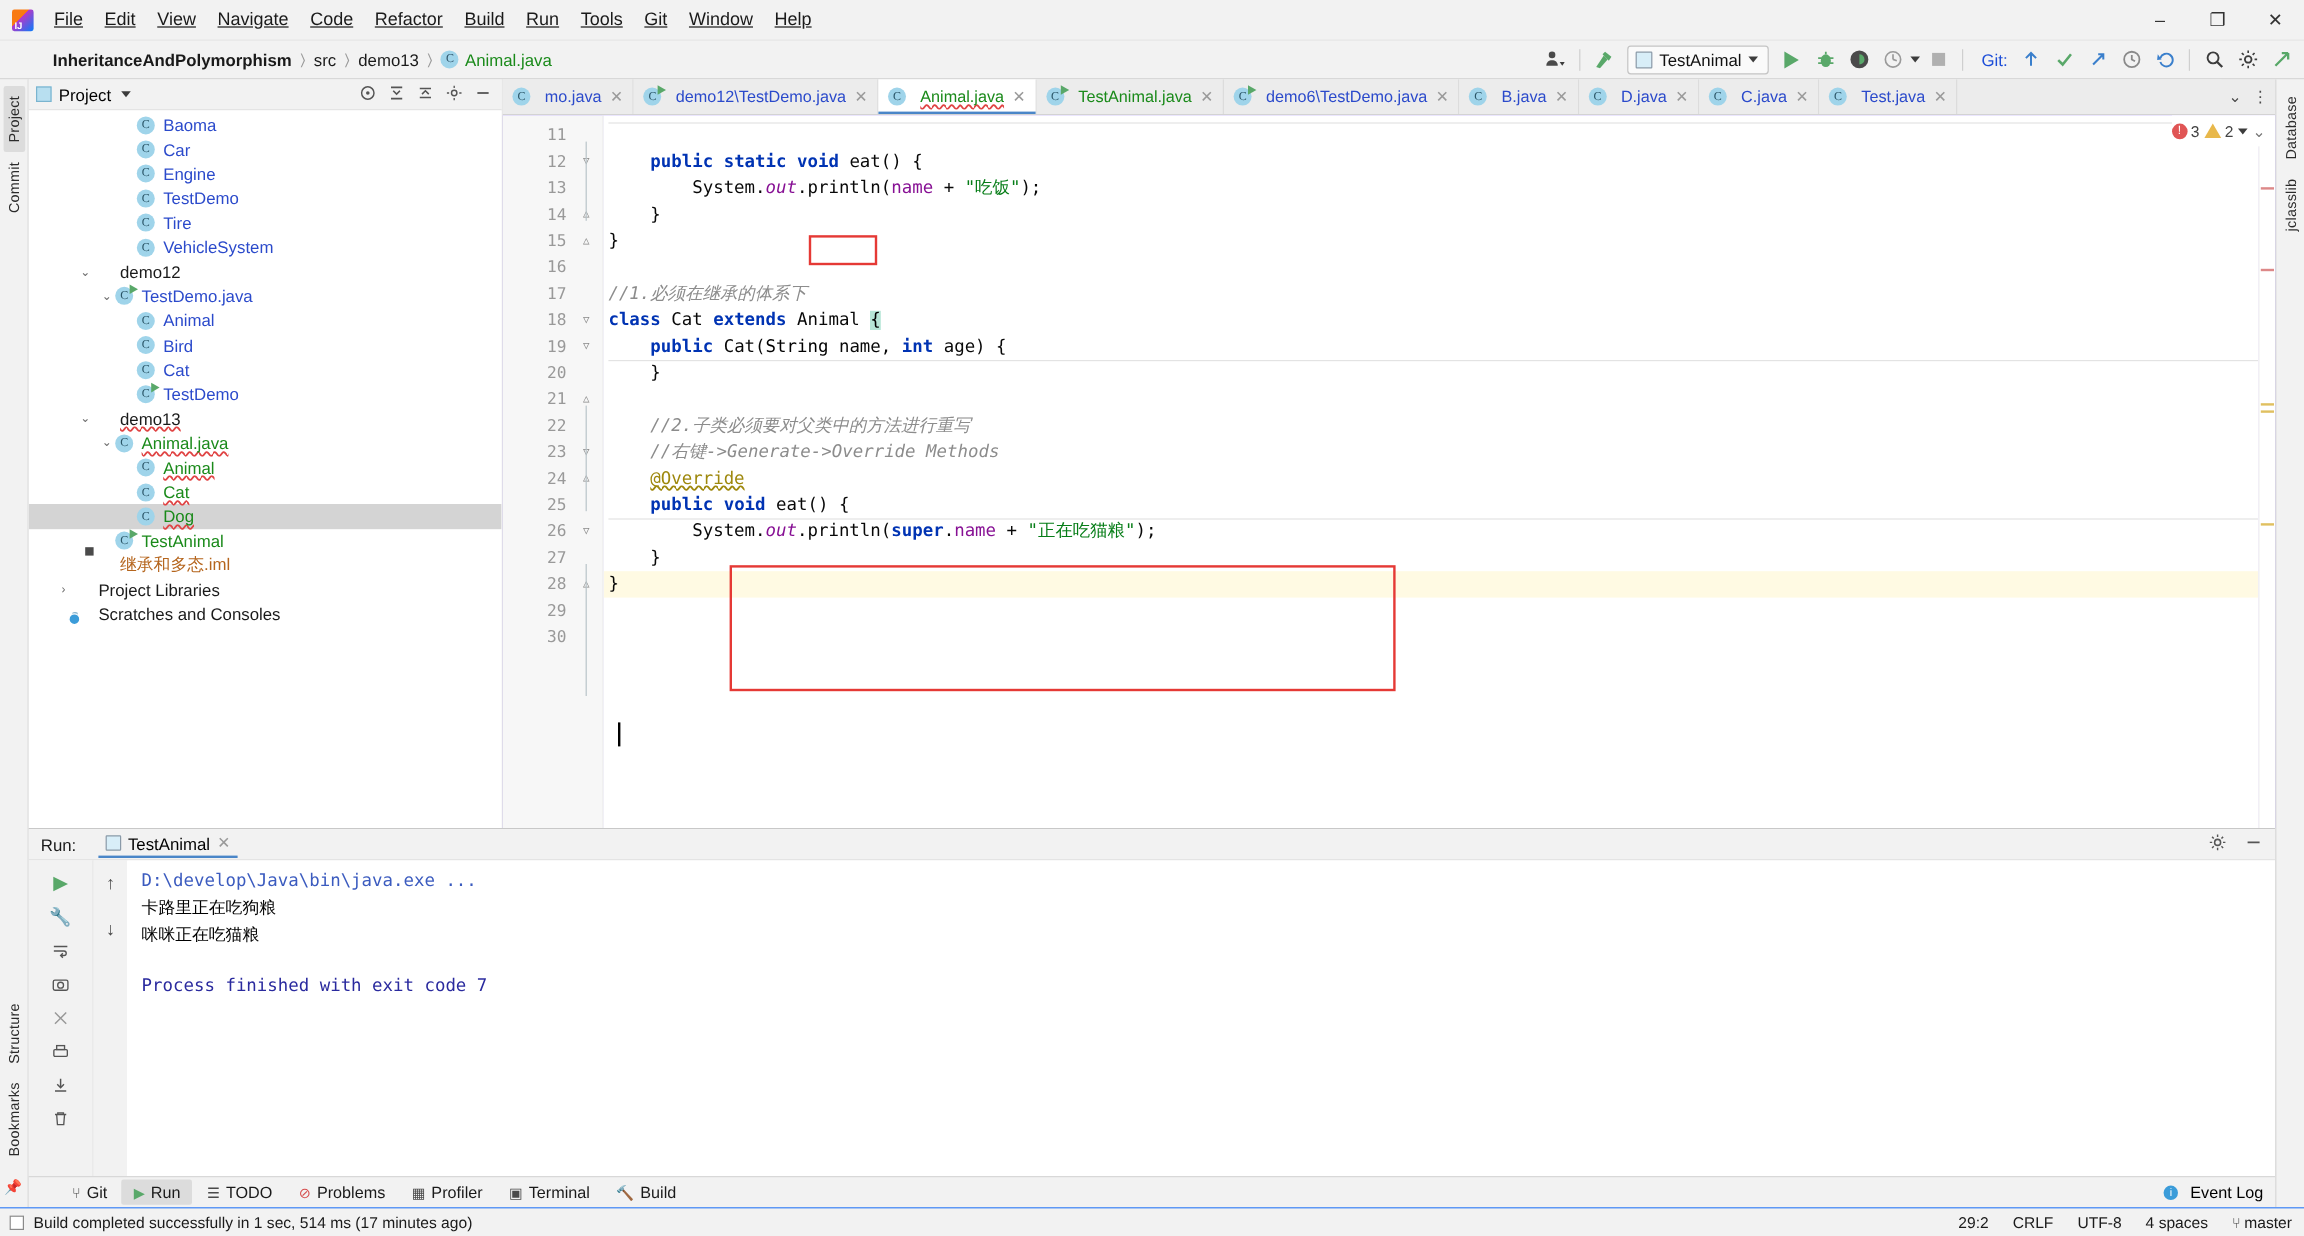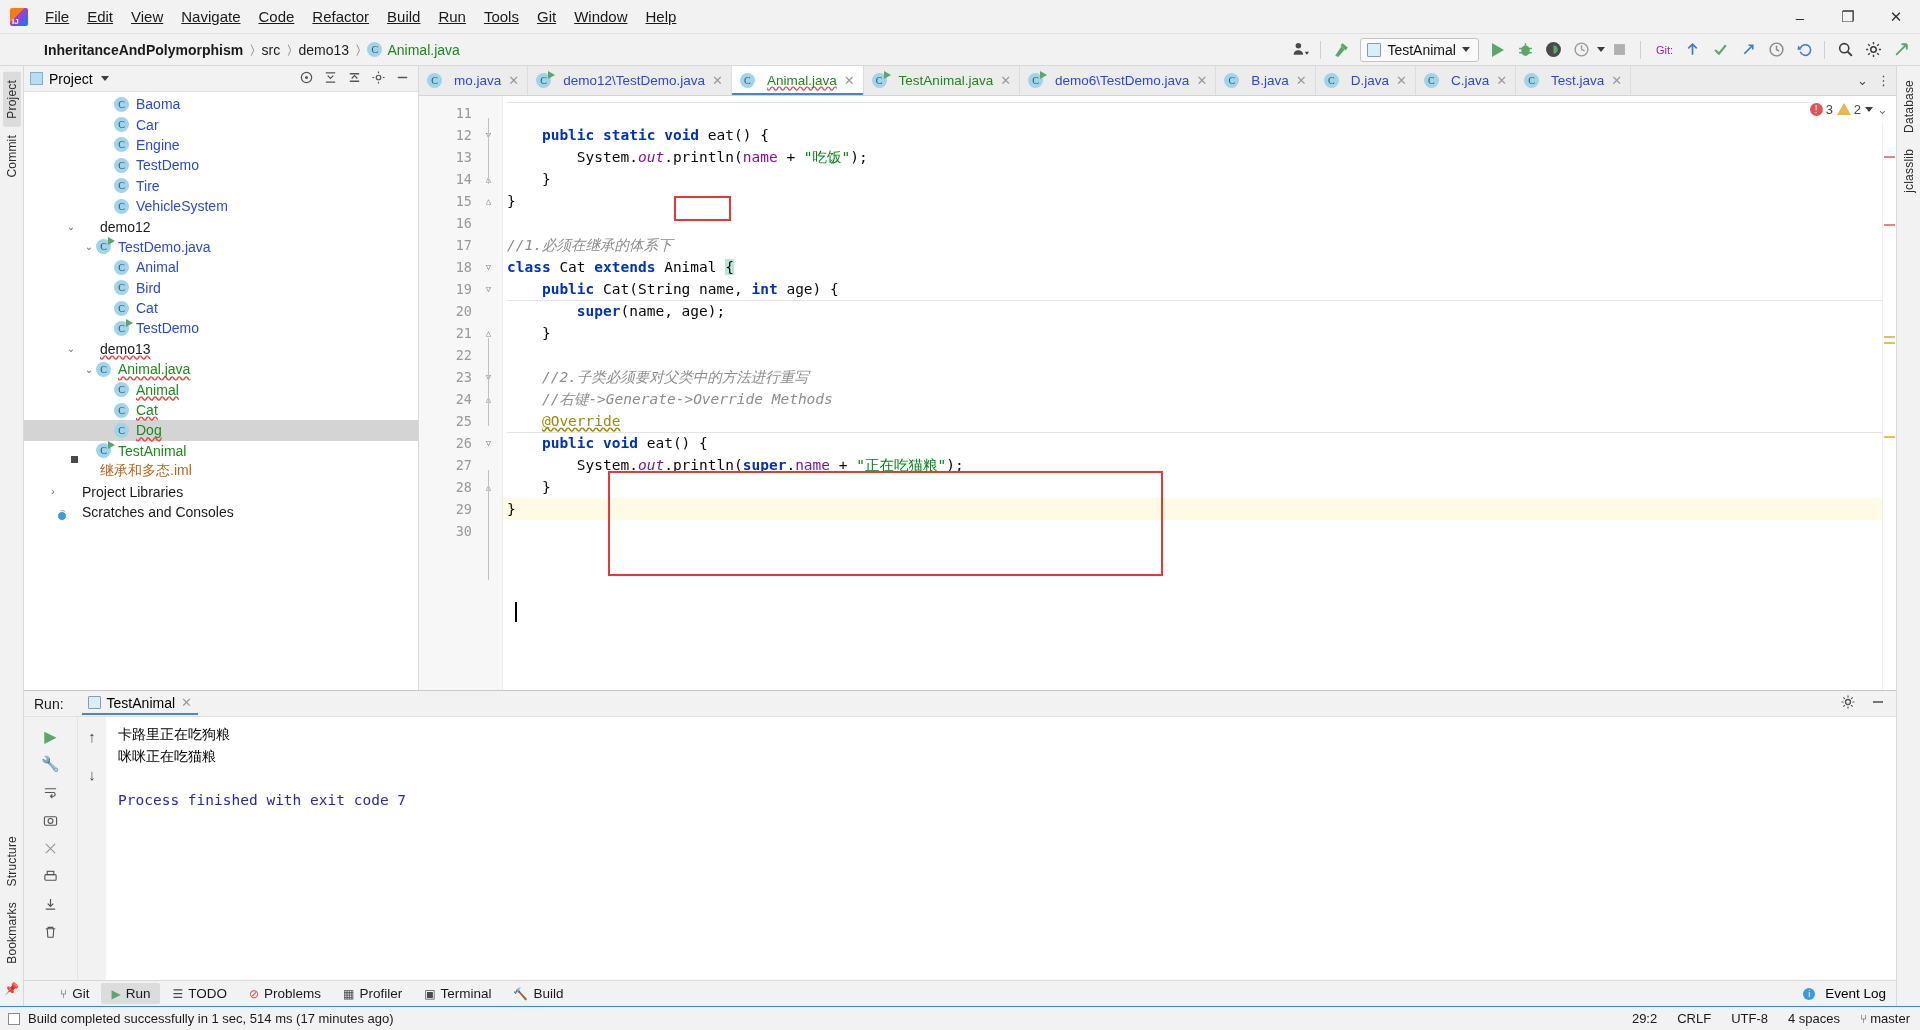--- a/index.html
+++ b/index.html
@@ -53,21 +53,21 @@
   .toolbar-right { margin-left:auto; display:flex; align-items:center; gap:2px; padding-right:6px; }
   .tb-btn { width:26px; height:26px; display:flex; align-items:center; justify-content:center; border-radius:3px; }
   .run-config {
     display:flex; align-items:center; gap:6px; height:24px; padding:0 8px 0 6px;
     border:1px solid #c4c4c4; border-radius:3px; background:#fafafa; margin:0 4px;
   }
   .run-config .rc-icon { width:14px; height:14px; border:1.5px solid #8a9aa8; background:#d8eef8; border-radius:1px; }
   .run-config .rc-label { font-size:14px; color:#111; }
   .caret { width:0;height:0;border-left:4px solid transparent;border-right:4px solid transparent;border-top:5px solid #3c3c3c; }
   .tri-run { width:0;height:0;border-top:7px solid transparent;border-bottom:7px solid transparent;border-left:12px solid #59a869; }
-  .git-label { font-size:11px; color:#a21caf; margin: 0 4px 0 8px; }
+  .git-label { font-size:14px; color:#1d4ed8; margin: 0 4px 0 8px; }
   .vsep { width:1px; height:18px; background:#cfcfcf; margin:0 5px; }
 
   
   .body-row { flex: 1 1 auto; display: flex; min-height: 0; }
 
   
   .left-strip {
     width: 24px; background: #f2f2f2; border-right: 1px solid #d8d8d8;
     display: flex; flex-direction: column; align-items: center; padding-top: 6px; flex:0 0 24px;
   }
@@ -661,21 +661,20 @@
             <div class="code-pane" id="code-pane">
                 <div class="cline">&nbsp;</div>
                 <div class="cline">    <span class="kw">public</span> <span class="kw">static</span> <span class="kw">void</span> <span class="plain">eat</span><span class="plain">() {</span></div>
                 <div class="cline">        <span class="plain">System.</span><span class="fld"><i>out</i></span><span class="plain">.println(</span><span class="fldname">name</span><span class="plain"> + </span><span class="str">"吃饭"</span><span class="plain">);</span></div>
                 <div class="cline">    <span class="plain">}</span></div>
                 <div class="cline"><span class="plain">}</span></div>
                 <div class="cline">&nbsp;</div>
                 <div class="cline"><span class="cmt">//1.必须在继承的体系下</span></div>
                 <div class="cline"><span class="kw">class</span> <span class="plain">Cat </span><span class="kw">extends</span> <span class="plain">Animal </span><span class="hl-brace">{</span></div>
                 <div class="cline">    <span class="kw">public</span> <span class="plain">Cat(</span><span class="typ">String</span><span class="plain"> name, </span><span class="kw">int</span><span class="plain"> age) {</span></div>
-                <div class="cline">        <span class="kw">super</span><span class="plain">(name, age);</span></div>
                 <div class="cline">    <span class="plain">}</span></div>
                 <div class="cline">&nbsp;</div>
                 <div class="cline">    <span class="cmt">//2.子类必须要对父类中的方法进行重写</span></div>
                 <div class="cline">    <span class="cmt">//右键-&gt;Generate-&gt;Override Methods</span></div>
                 <div class="cline">    <span class="ann">@Override</span></div>
                 <div class="cline">    <span class="kw">public</span> <span class="kw">void</span> <span class="plain">eat() {</span></div>
                 <div class="cline">        <span class="plain">System.</span><span class="fld"><i>out</i></span><span class="plain">.println(</span><span class="kw">super</span><span class="plain">.</span><span class="fldname">name</span><span class="plain"> + </span><span class="str">"正在吃猫粮"</span><span class="plain">);</span></div>
                 <div class="cline">    <span class="plain">}</span></div>
                 <div class="cline hl"><span class="plain">}</span></div>
                 <div class="cline">&nbsp;</div>
@@ -769,20 +768,21 @@
               <svg width="15" height="15" viewBox="0 0 16 16">
                   <path d="M3 4h10M5.5 4V2.5h5V4M4.5 4l.7 9h5.6l.7-9" fill="none" stroke="#555" stroke-width="1.2"></path>
                 </svg>
             </div>
           </div>
           <div class="run-side2">
             <div class="rs-ic">↑</div>
             <div class="rs-ic">↓</div>
           </div>
           <div class="console" id="console-out">
+              <div class="c-cmd">D:\develop\Java\bin\java.exe ...</div>
               <div class="c-out">卡路里正在吃狗粮</div>
               <div class="c-out">咪咪正在吃猫粮</div>
               <div class="c-out">&nbsp;</div>
               <div class="c-fin">Process finished with exit code 7</div>
             </div>
         </div>
       </div>
 
       <div class="bottom-tabs" id="bottom-tabs">
         <div class="btab">

